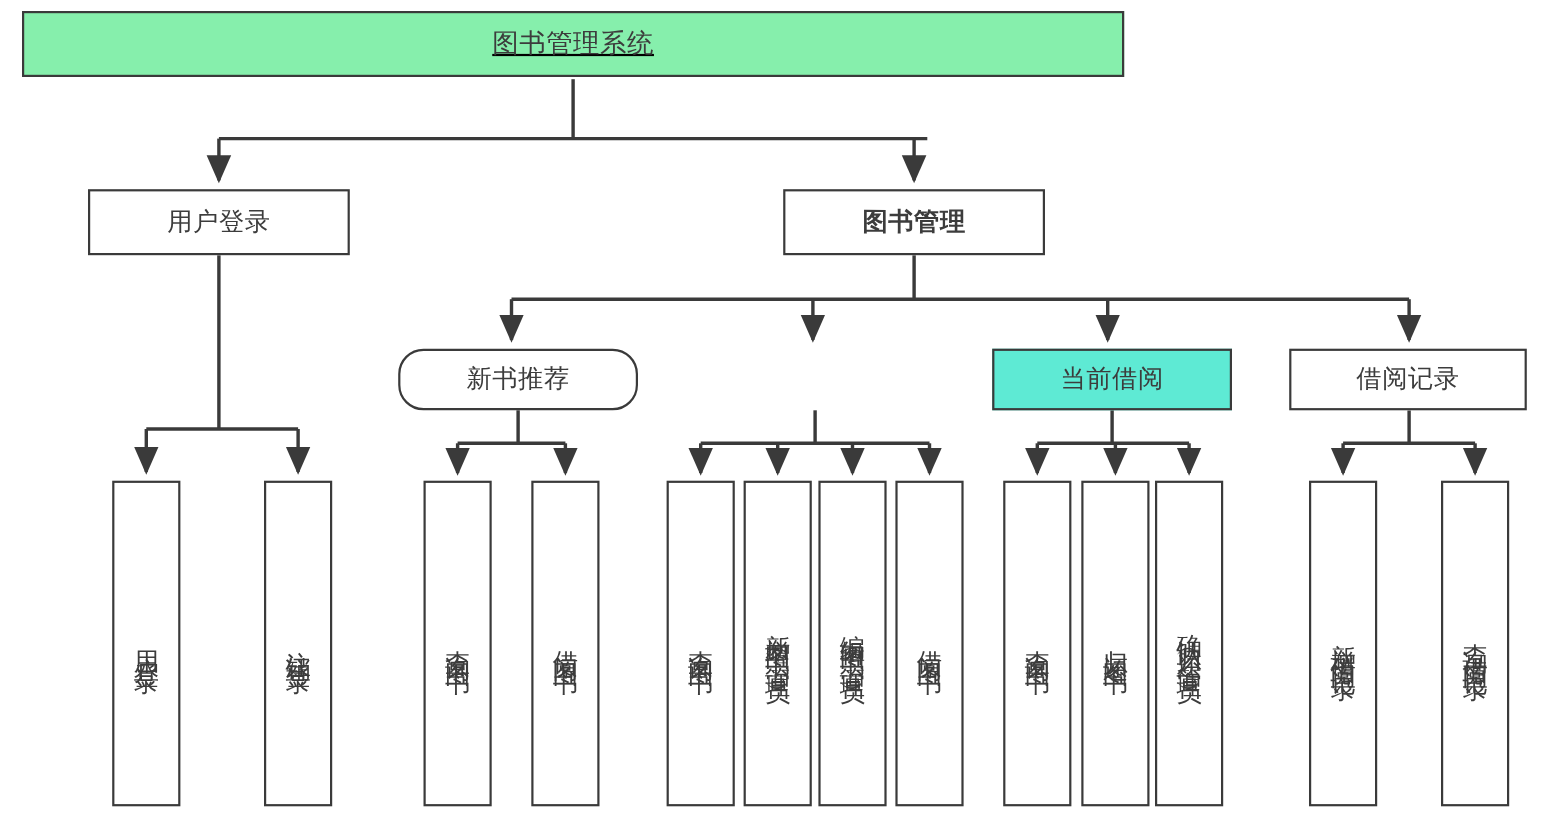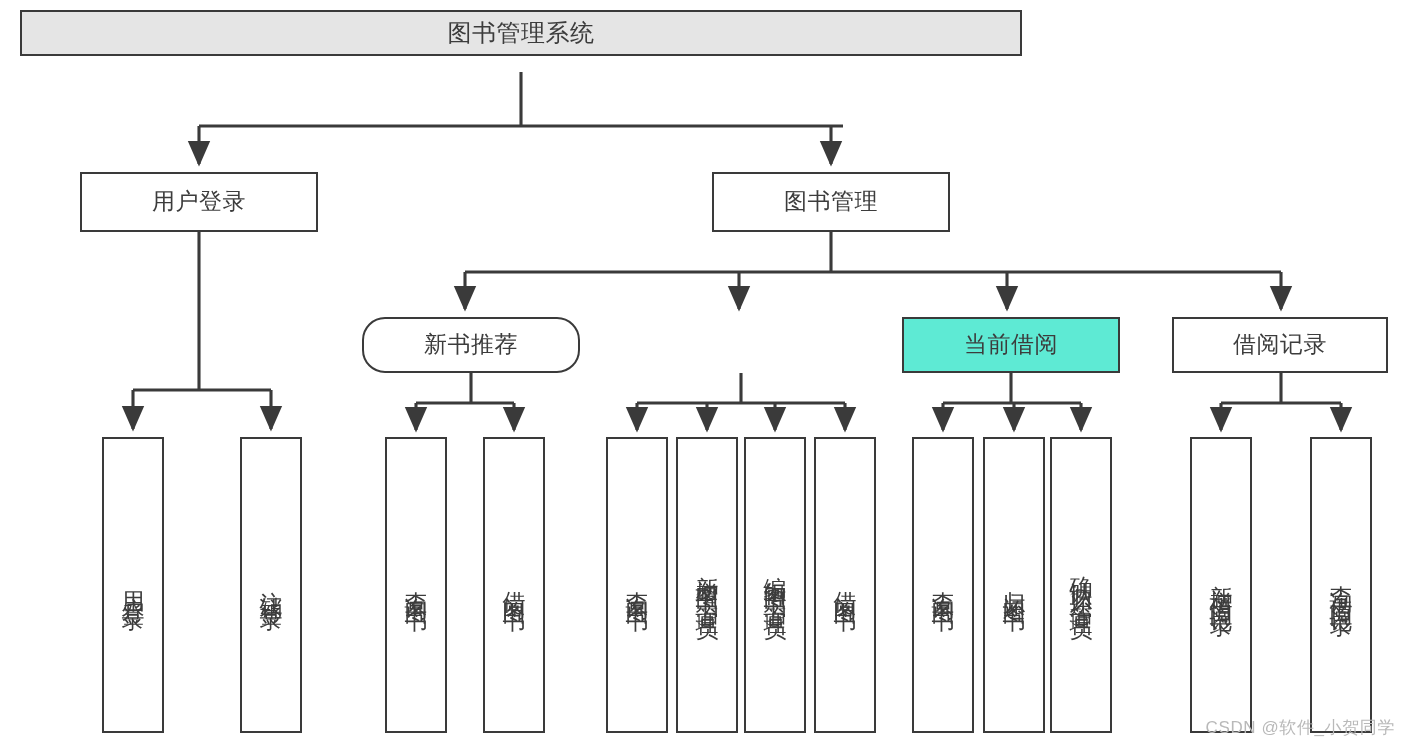--- a/index.html
+++ b/index.html
@@ -127,28 +127,28 @@
     </g>
 
     <g stroke="#3a3a3a" stroke-width="3.1" fill="none">
       <path d="M1281,373 L1281,403"></path>
       <path d="M1221,403 L1341,403"></path>
       <path d="M1221,403 L1221,430" marker-end="url(#arrowhead)"></path>
       <path d="M1341,403 L1341,430" marker-end="url(#arrowhead)"></path>
     </g>
   </svg>
 
-  <div class="node root horizontal" id="node-root" style="left: 20px; top: 10px; width: 1002px; height: 46px; border-color: rgb(58, 58, 58); background: #e5e5e5;">
+  <div class="node root horizontal" id="node-root" style="left: 20px; top: 10px; width: 1002px; height: 60px; border-color: rgb(58, 58, 58); background: #86efac; text-decoration: underline;">
     <span class="node-label" style="color: rgb(60, 60, 60);">图书管理系统</span>
   </div>
 
   <div class="node horizontal" id="node-l1-0" style="left: 80px; top: 172px; width: 238px; height: 60px; border-color: rgb(58, 58, 58); background: rgb(255, 255, 255);">
     <span class="node-label" style="color: rgb(60, 60, 60);">用户登录</span>
   </div>
-  <div class="node horizontal" id="node-l1-1" style="left: 712px; top: 172px; width: 238px; height: 60px; border-color: rgb(58, 58, 58); background: rgb(255, 255, 255);">
+  <div class="node horizontal" id="node-l1-1" style="left: 712px; top: 172px; width: 238px; height: 60px; border-color: rgb(58, 58, 58); background: rgb(255, 255, 255); font-weight: bold;">
     <span class="node-label" style="color: rgb(60, 60, 60);">图书管理</span>
   </div>
 
   <div class="node horizontal" id="node-l2-0" style="left: 362px; top: 317px; width: 218px; height: 56px; border-color: rgb(58, 58, 58); background: rgb(255, 255, 255); border-radius: 23px;">
     <span class="node-label" style="color: rgb(60, 60, 60);">新书推荐</span>
   </div>
   <div class="node horizontal" id="node-l2-2" style="left: 902px; top: 317px; width: 218px; height: 56px; border-color: rgb(58, 58, 58); background: #5eead4;">
     <span class="node-label" style="color: rgb(60, 60, 60);">当前借阅</span>
   </div>
   <div class="node horizontal" id="node-l2-3" style="left: 1172px; top: 317px; width: 216px; height: 56px; border-color: rgb(58, 58, 58); background: rgb(255, 255, 255);">
@@ -188,15 +188,14 @@
   <div class="node vertical" id="node-leaf-10" style="left: 1050px; top: 437px; width: 62px; height: 296px; border-color: rgb(58, 58, 58); background: rgb(255, 255, 255);">
     <span class="node-label" style="color: rgb(60, 60, 60);">确认归还（管理员）</span>
   </div>
   <div class="node vertical" id="node-leaf-11" style="left: 1190px; top: 437px; width: 62px; height: 296px; border-color: rgb(58, 58, 58); background: rgb(255, 255, 255);">
     <span class="node-label" style="color: rgb(60, 60, 60);">新增借阅记录</span>
   </div>
   <div class="node vertical" id="node-leaf-12" style="left: 1310px; top: 437px; width: 62px; height: 296px; border-color: rgb(58, 58, 58); background: rgb(255, 255, 255);">
     <span class="node-label" style="color: rgb(60, 60, 60);">查询借阅记录</span>
   </div>
 
-  <div class="watermark" id="watermark" style="right: 10px; bottom: 8px; color: rgb(185, 185, 185);">CSDN @软件_小贺同学</div>
 
 </div>
 
 </body></html>

